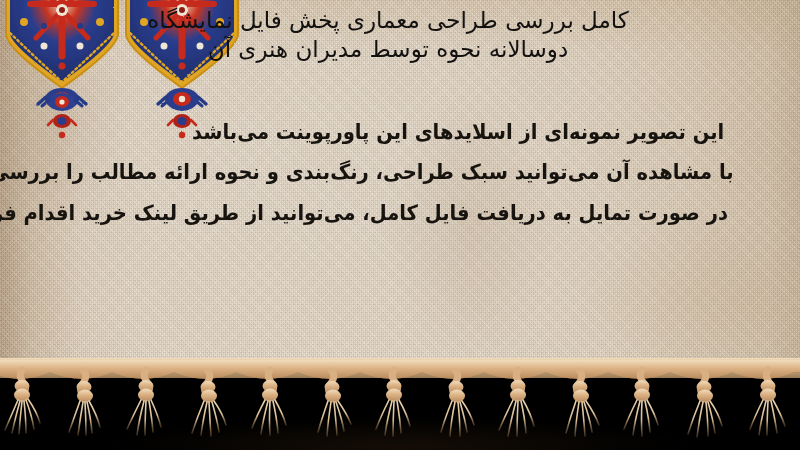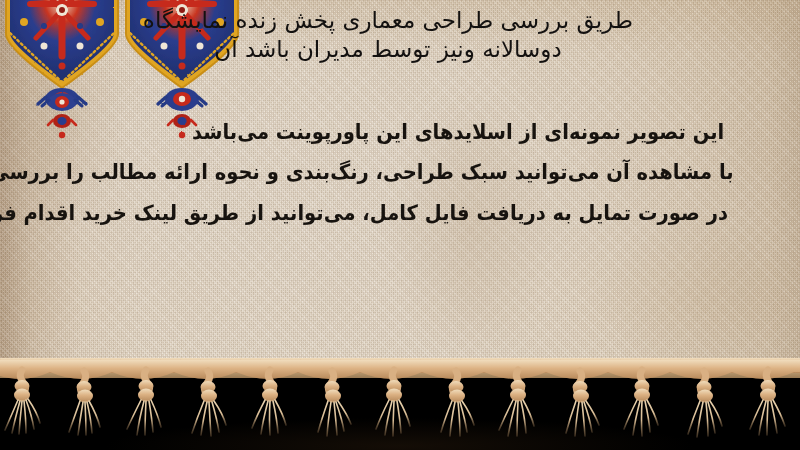--- a/index.html
+++ b/index.html
@@ -286,22 +286,22 @@
       <g filter="url(#px)">
         <ellipse cx="182" cy="99" rx="17" ry="11" fill="#2a3d8d"></ellipse>
         <ellipse cx="182" cy="99" rx="9" ry="7" fill="#c62a1c"></ellipse>
         <circle cx="182" cy="99" r="3.2" fill="#efe6d6"></circle>
         <path d="M166 97 L158 104 M198 97 L206 104" stroke="#253a86" stroke-width="3.4" stroke-linecap="round"></path>
       </g>
     </svg>
   </div>
 
   <div class="title-block">
-    <div class="title-line">طریق بررسی طراحی معماری پخش زنده نمایشگاه</div>
-    <div class="title-line">دوسالانه ونیز توسط مدیران باشد آن</div>
+    <div class="title-line">کامل بررسی طراحی معماری پخش فایل نمایشگاه</div>
+    <div class="title-line">دوسالانه نحوه توسط مدیران هنری آن</div>
   </div>
 
   <div class="body-block">
     <div class="body-line l1">این تصویر نمونه‌ای از اسلایدهای این پاورپوینت می‌باشد</div>
     <div class="body-line l2">با مشاهده آن می‌توانید سبک طراحی، رنگ‌بندی و نحوه ارائه مطالب را بررسی نمایید</div>
     <div class="body-line l3">در صورت تمایل به دریافت فایل کامل، می‌توانید از طریق لینک خرید اقدام فرمایید</div>
   </div>
 
   <div class="black-zone"></div>
   <div class="selvedge"></div>

